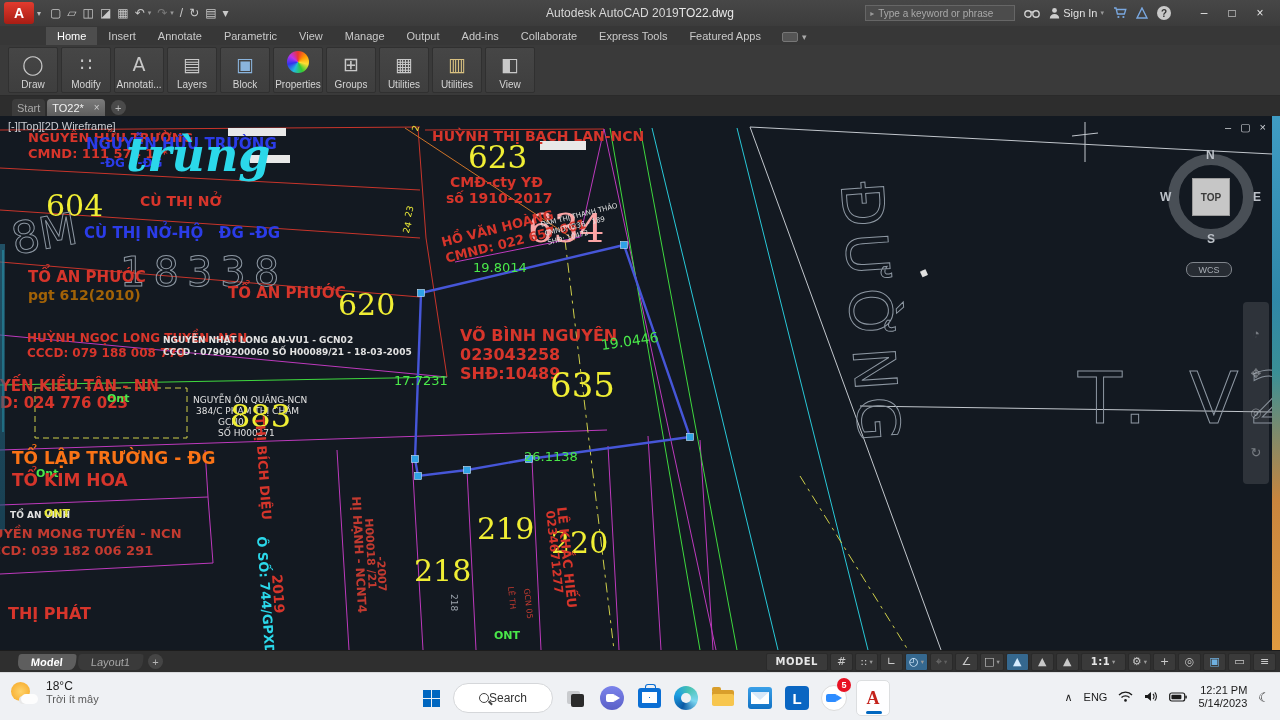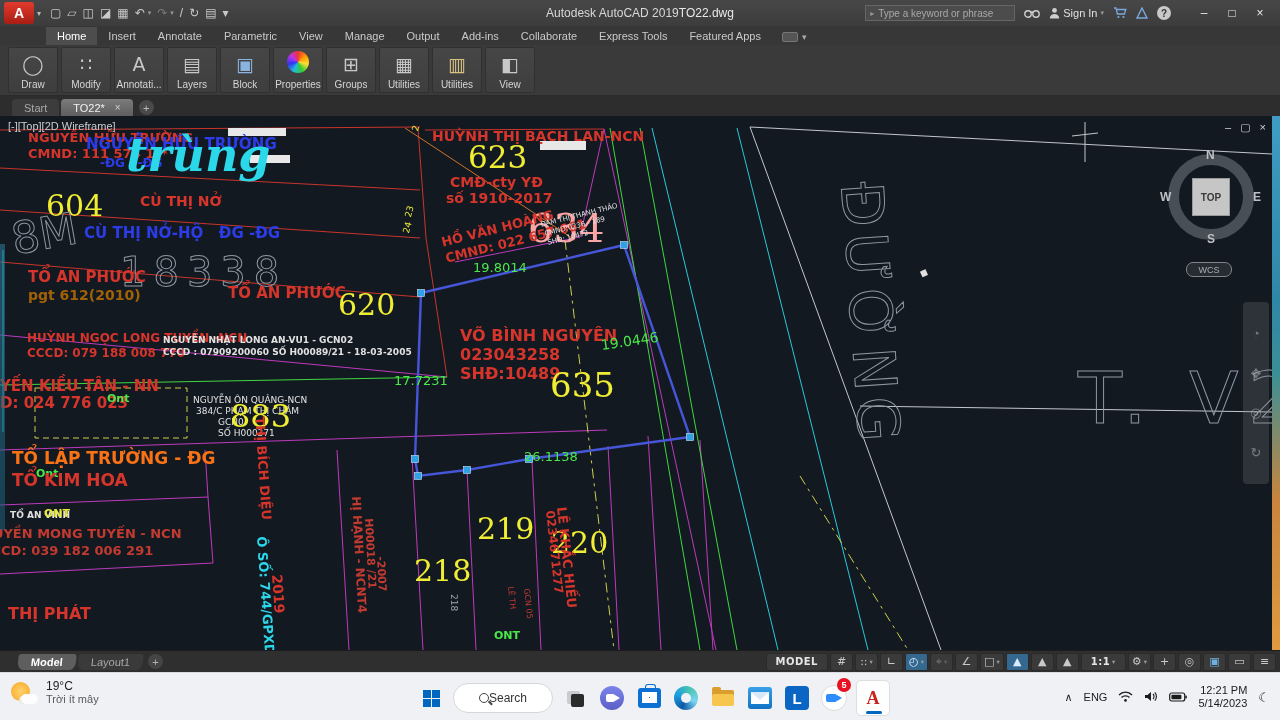--- a/index.html
+++ b/index.html
@@ -35,21 +35,21 @@
   .rtab-extra .box{width:16px;height:10px;background:#555;border-radius:2px;border:1px solid #777}
   .rtab-extra .dot{color:#aaa;font-size:9px}
   .ribbon-panels{position:absolute;left:0;top:45px;width:1280px;height:51px;background:#3a3a3a;display:flex;align-items:stretch;padding:2px 0 2px 8px;gap:3px;border-bottom:1px solid #2a2a2a}
   .panel{width:50px;display:flex;flex-direction:column;align-items:center;justify-content:space-between;background:linear-gradient(#464646,#3e3e3e);border:1px solid #303030;border-radius:2px;padding:3px 1px 2px}
   .picon{height:26px;display:flex;align-items:center;justify-content:center;font-size:19px;color:#c8c8c8;font-family:"DejaVu Sans",sans-serif}
   .picon.colorwheel{width:22px;height:22px;border-radius:50%;background:conic-gradient(#e33,#f90,#fd3,#3c3,#2bd,#33e,#b3e,#e33)}
   .plabel{font-size:10px;color:#d5d5d5;white-space:nowrap;overflow:hidden;max-width:48px}
 
   
   .file-tabs{position:absolute;left:0;top:96px;width:1280px;height:20px;background:#2d2d2d;display:flex;align-items:flex-end;padding-left:12px;gap:2px}
-  .ftab{height:17px;padding:2px 12px;font-size:11px;color:#a9a9a9;background:#3c3c3c;border-radius:4px 4px 0 0;display:flex;align-items:center;gap:10px}
+  .ftab{height:17px;padding:2px 5px;font-size:11px;color:#a9a9a9;background:#3c3c3c;border-radius:4px 4px 0 0;display:flex;align-items:center;gap:10px}
   .ftab.active{background:linear-gradient(#7b7b7b,#5e5e5e);color:#f2f2f2}
   .ftab .x{color:#cfcfcf;font-size:10px}
   .ftab-plus{width:15px;height:15px;margin:0 0 1px 4px;border-radius:50%;background:#4a4a4a;color:#bbb;font-size:11px;display:flex;align-items:center;justify-content:center}
 
   
   .drawing{position:absolute;left:0;top:116px;width:1280px;height:534px;background:#131921;overflow:hidden}
   .drawing svg{position:absolute;left:0;top:0}
   .map-labels{position:absolute;left:0;top:0;width:100%;height:100%}
   .mlabel{position:absolute;transform-origin:0 0;font-family:"DejaVu Sans",sans-serif;white-space:pre;line-height:1.02}
   .mlabel.serif{font-family:"DejaVu Serif",serif}
@@ -486,21 +486,21 @@
       </div>
   </div>
 
   <div class="taskbar">
     <div class="weather">
       <div class="wicon">
           <div class="wsun"></div>
           <div class="wcloud"></div>
         </div>
       <div>
-        <div class="wtemp">19°C</div>
+        <div class="wtemp">18°C</div>
         <div class="wdesc">Trời ít mây</div>
       </div>
     </div>
     <div class="tb-center">
       <div class="tico">
           <div class="startgrid">
             <i></i>
             <i></i>
             <i></i>
             <i></i>

